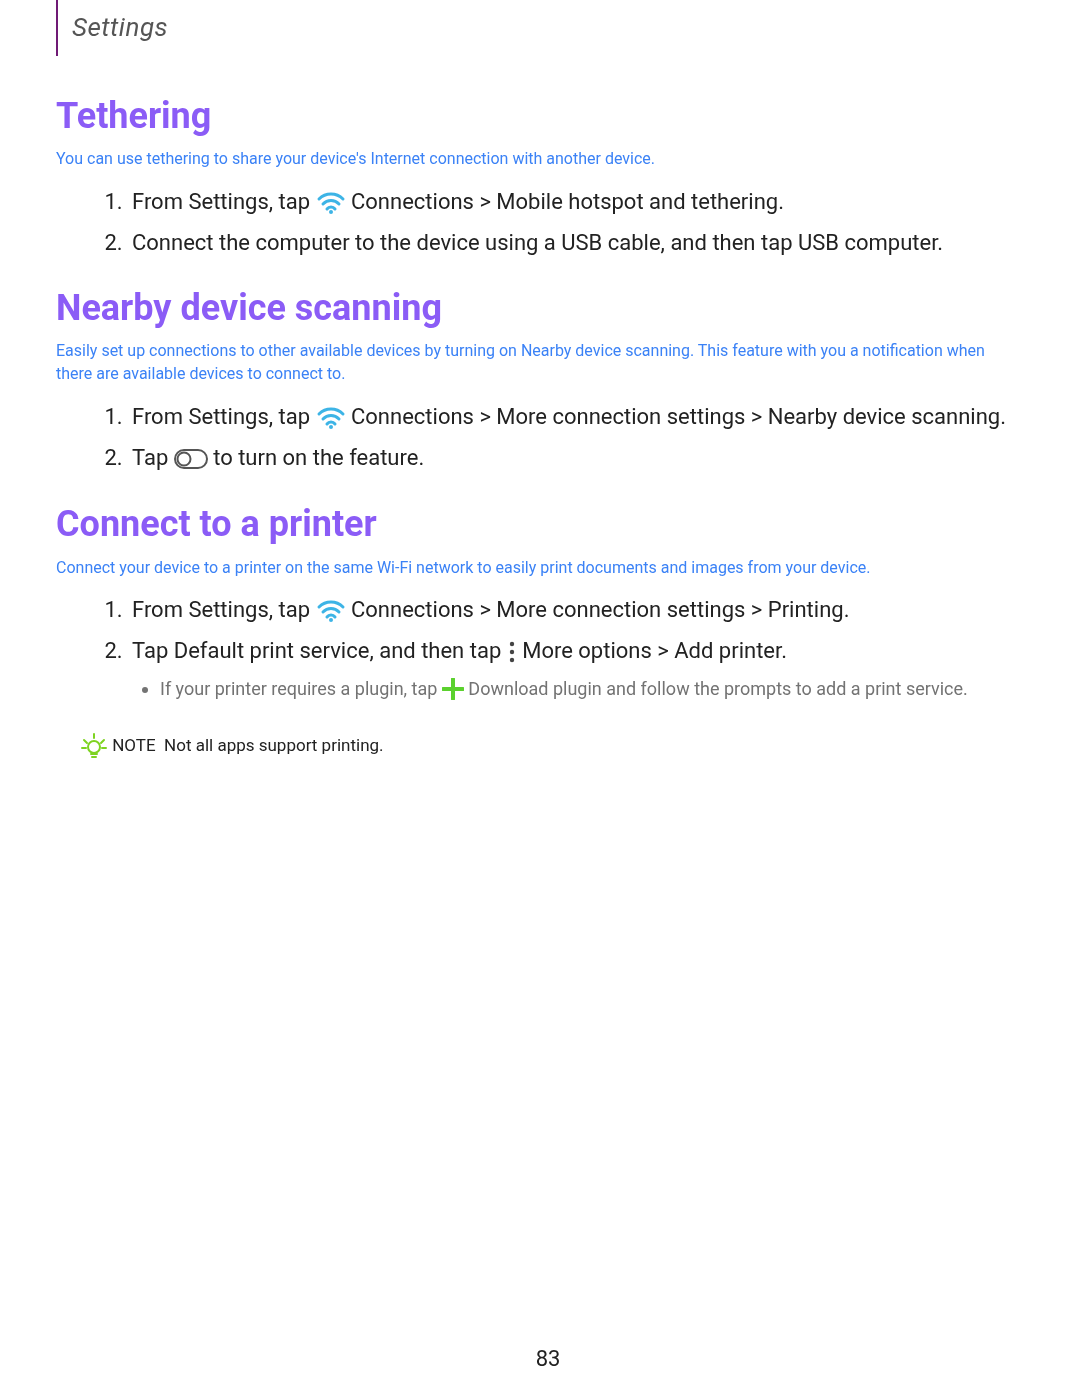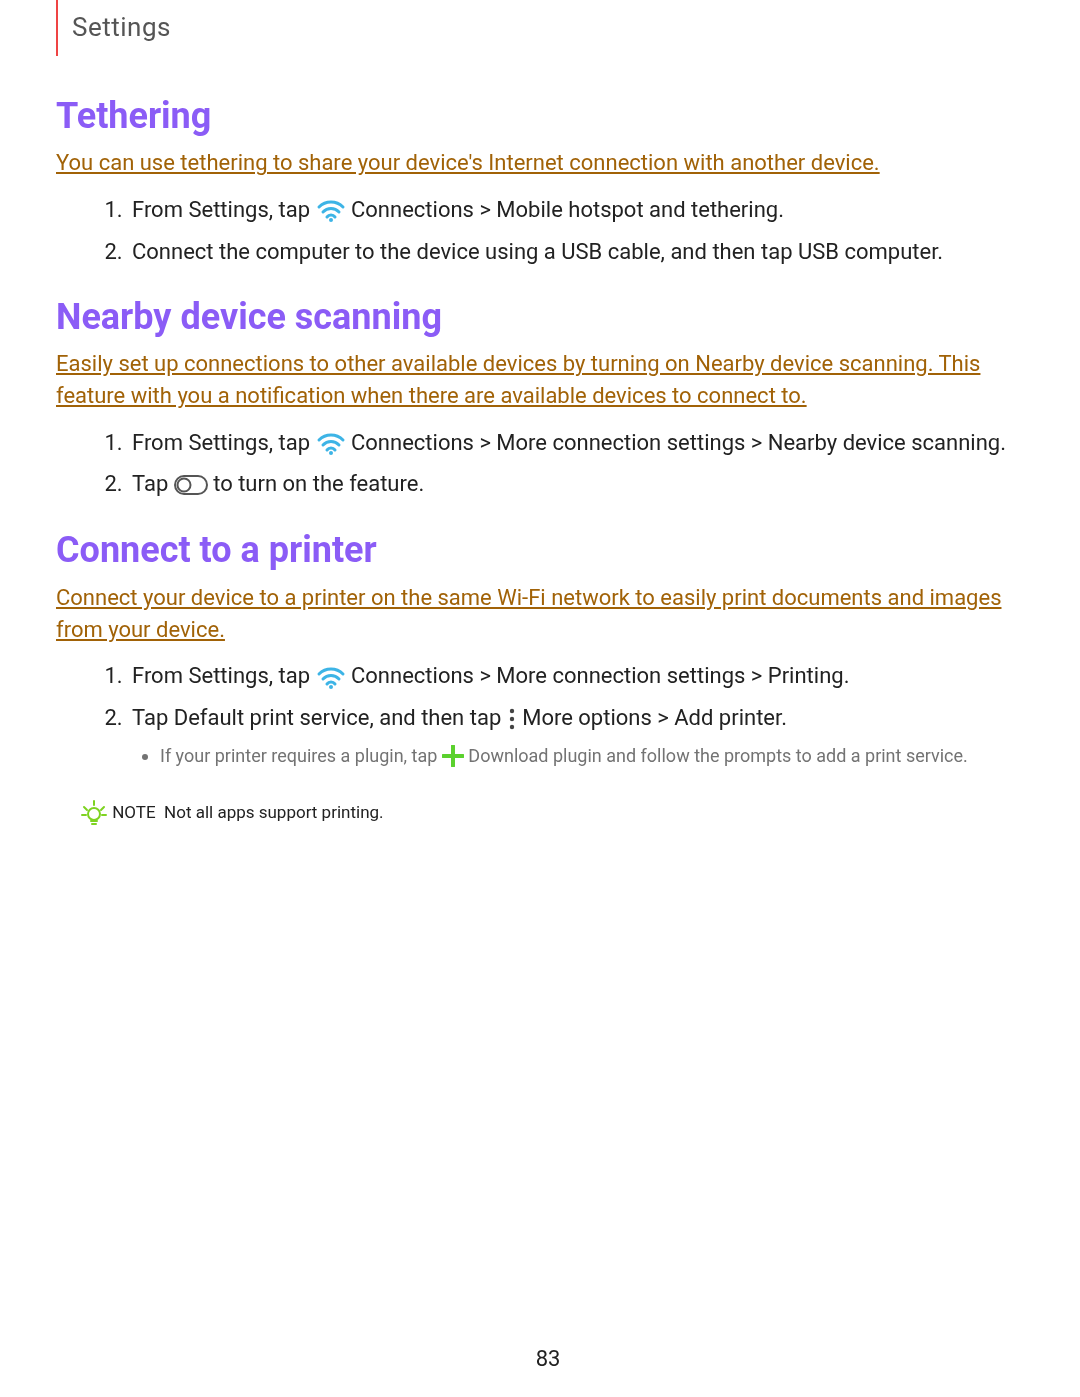--- a/index.html
+++ b/index.html
@@ -6,42 +6,42 @@
   body {
     font-family: -apple-system, BlinkMacSystemFont, "Segoe UI", Roboto, Helvetica, Arial, sans-serif;
     width: 1080px;
     height: 1397px;
     background: #fff;
     color: #222;
     padding: 0 56px 40px 56px;
     position: relative;
   }
   .topbar {
-    border-left: 2px solid #ef4444;
+    border-left: 2px solid #701a75;
     padding: 12px 0 14px 14px;
     margin-bottom: 40px;
+    font-style: italic;
   }
   .topbar-text {
     font-size: 26px;
     color: #555;
     letter-spacing: 0.5px;
   }
   h2 {
     font-size: 36px;
     font-weight: 700;
     color: #8b5cf6;
     margin-bottom: 10px;
     line-height: 1.15;
   }
   p.intro {
-    font-size: 22px;
+    font-size: 16px;
     line-height: 1.45;
-    color: #a16207;
+    color: #3b82f6;
     margin-bottom: 14px;
-    text-decoration: underline;
   }
   ol {
     list-style: decimal;
     padding-left: 72px;
     margin-bottom: 28px;
   }
   ol > li {
     font-size: 22px;
     line-height: 1.55;
     color: #222;

